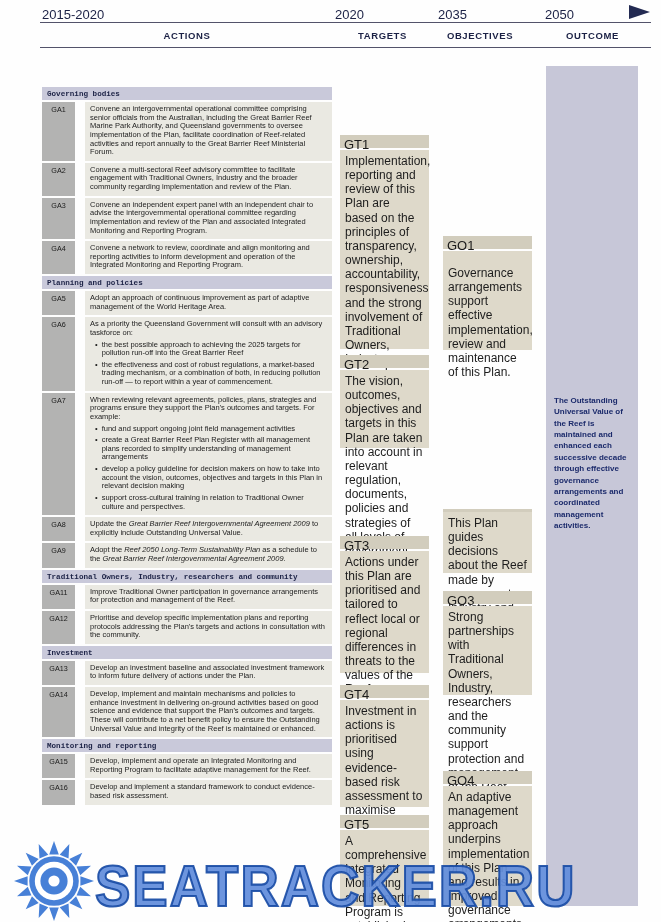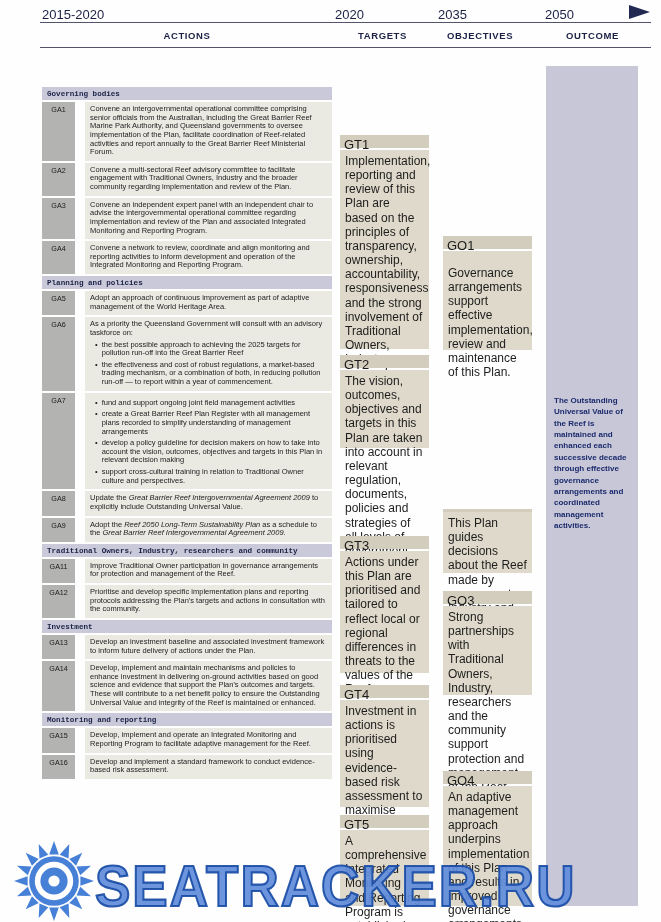--- a/index.html
+++ b/index.html
@@ -97,20 +97,21 @@
             <span>the best possible approach to achieving the 2025 targets for pollution run-off into the Great Barrier Reef</span>
           </div>
         <div class="bullet">
             <span>the effectiveness and cost of robust regulations, a market-based trading mechanism, or a combination of both, in reducing pollution run-off — to report within a year of commencement.</span>
           </div>
       </div>
     </div>
     <div class="action-row">
       <div class="action-num">GA7</div>
       <div class="action-text">
+        <span>When reviewing relevant agreements, policies, plans, strategies and programs ensure they support the Plan's outcomes and targets. For example:</span>
         <div class="bullet">
             <span>fund and support ongoing joint field management activities</span>
           </div>
         <div class="bullet">
             <span>create a Great Barrier Reef Plan Register with all management plans recorded to simplify understanding of management arrangements</span>
           </div>
         <div class="bullet">
             <span>develop a policy guideline for decision makers on how to take into account the vision, outcomes, objectives and targets in this Plan in relevant decision making</span>
           </div>
         <div class="bullet">

